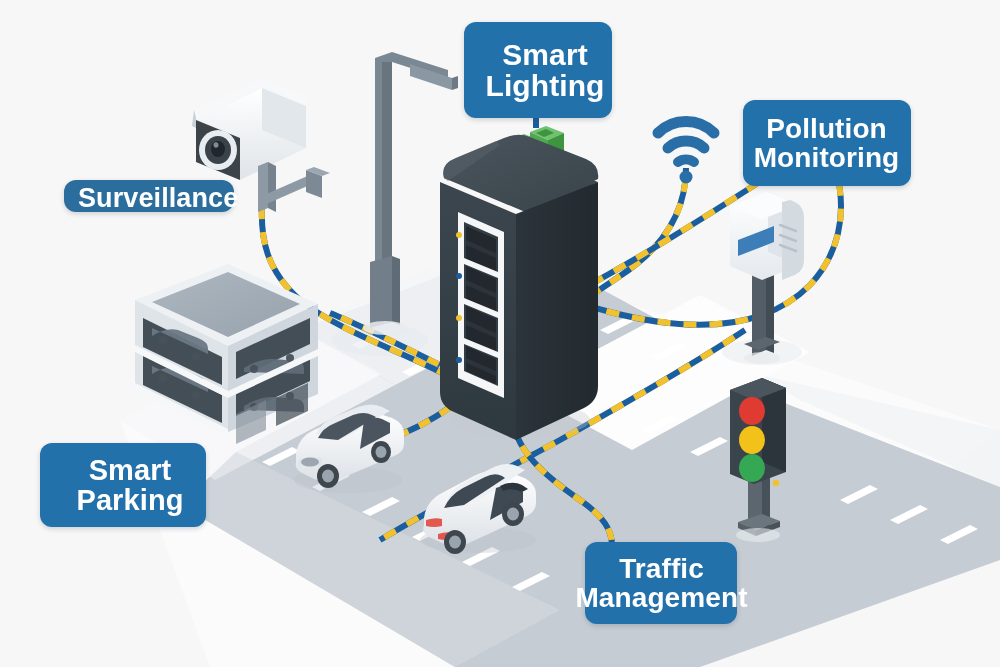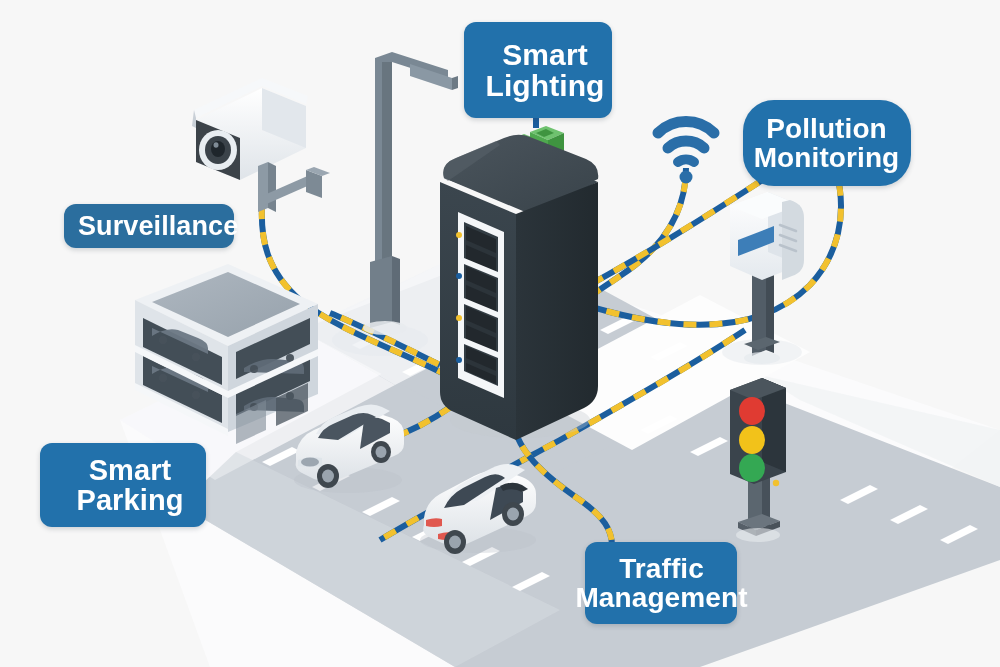--- a/index.html
+++ b/index.html
@@ -41,22 +41,22 @@
     box-shadow: 0 2px 5px rgba(40,55,70,0.20);
     letter-spacing: .1px;
     white-space: pre-line;
     z-index: 40;
     padding-left: 14px;
   }
   .chip.muted { background: #2b6e9e; }
   .chip-txt { display: block; width: 100%; }
 
   #chip-lighting   { left: 464px; top: 22px;  width: 148px; height: 96px;  font-size: 30px; }
-  #chip-pollution  { left: 743px; top: 100px; width: 168px; height: 86px;  font-size: 28px; border-radius: 31px; }
-  #chip-surveil    { left: 64px;  top: 204px; width: 170px; height: 44px;  font-size: 27px; }
+  #chip-pollution  { left: 743px; top: 100px; width: 168px; height: 86px;  font-size: 28px; }
+  #chip-surveil    { left: 64px;  top: 180px; width: 170px; height: 32px;  font-size: 27px; align-items: flex-end; }
   #chip-parking    { left: 40px;  top: 443px; width: 166px; height: 84px;  font-size: 29px; }
   #chip-traffic    { left: 553px; top: 542px; width: 152px; height: 82px;  font-size: 28px; margin-left: 32px; }
 
   #chip-pollution .chip-txt { width: 200px; margin-left: -15px; }
   #chip-traffic   .chip-txt { width: 178px; margin-left: -13px; }
 </style>
 </head>
 <body>
 
 <div id="stage">

